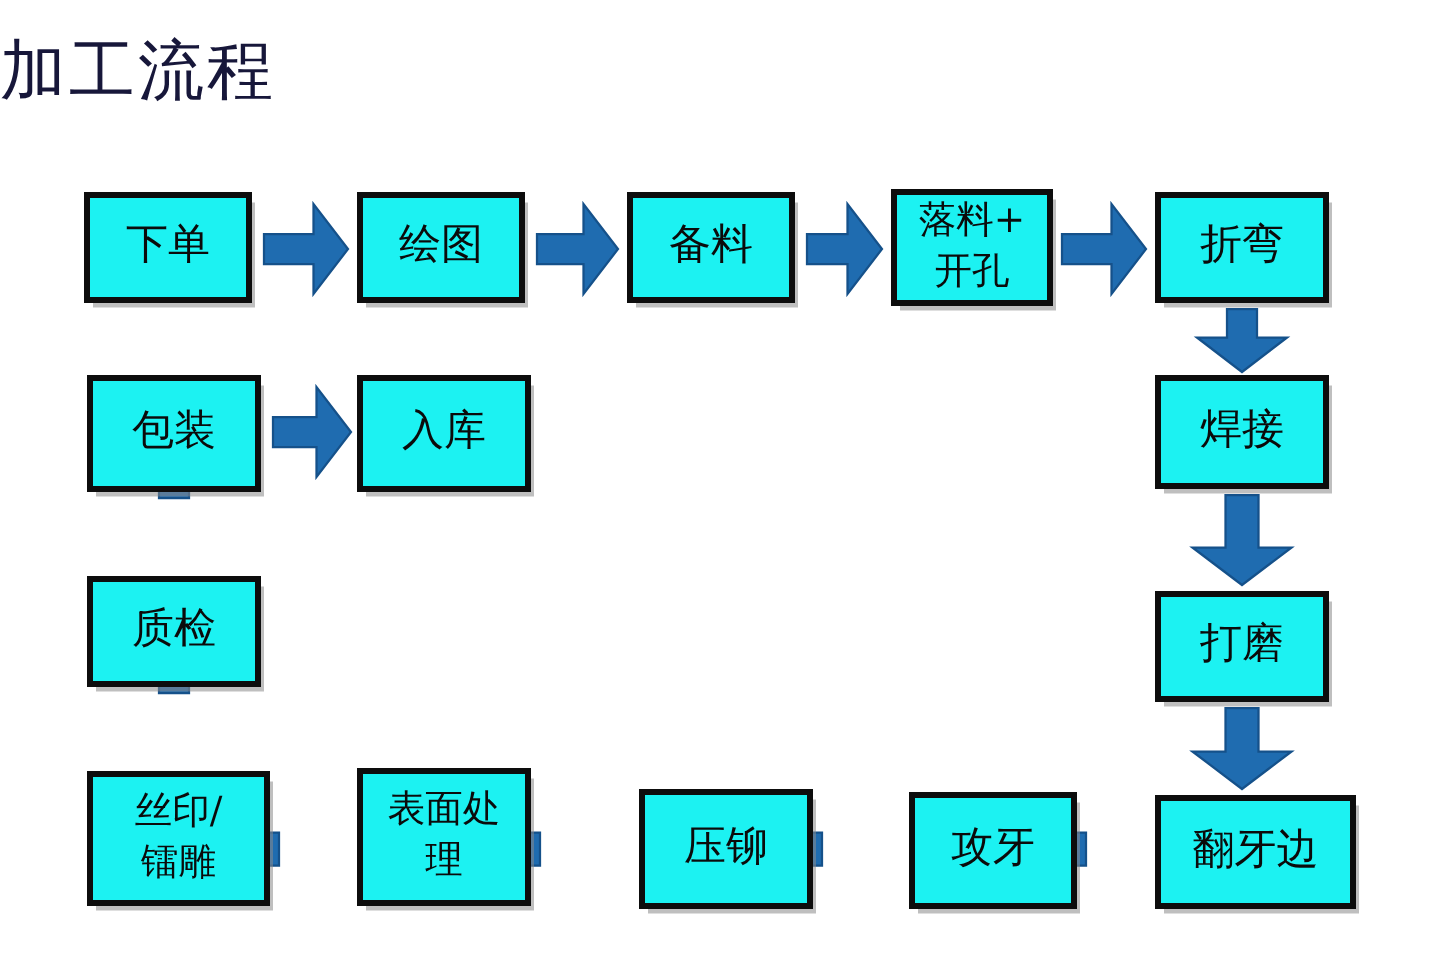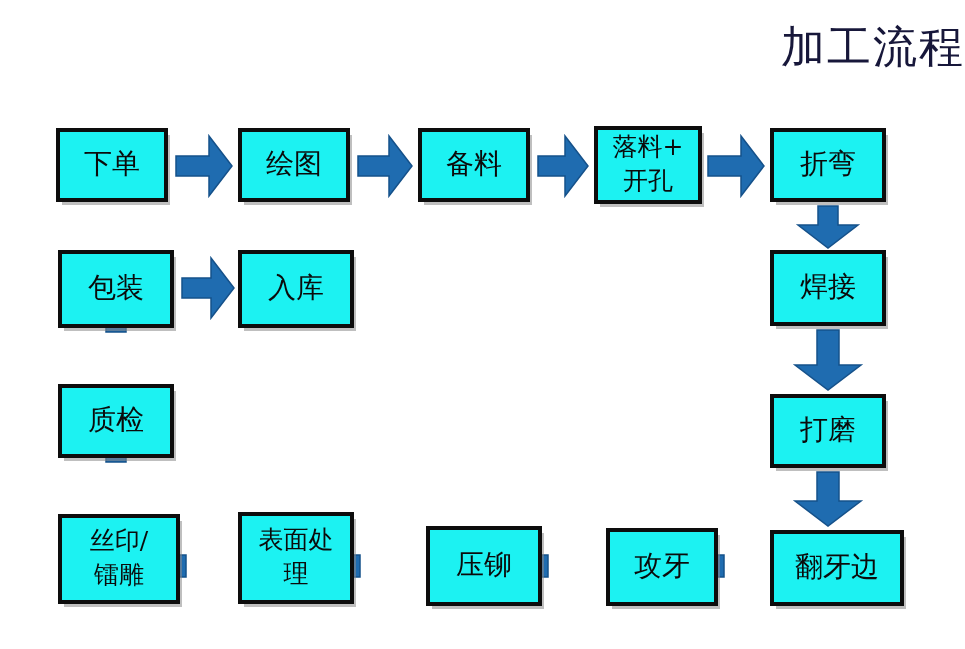--- a/index.html
+++ b/index.html
@@ -12,21 +12,21 @@
     height: 649px;
     overflow: hidden;
     font-family: "DejaVu Sans", "Liberation Sans", sans-serif;
     position: relative;
   }
   #chart-title {
     position: absolute;
     left: 0;
     top: 18px;
     width: 965px;
-    text-align: right;
+    text-align: left;
     font-size: 44px;
     font-weight: 400;
     color: #17173a;
     letter-spacing: 2px;
     font-family: "DejaVu Serif", "Liberation Serif", serif;
     white-space: nowrap;
   }
   #flow-canvas {
     position: absolute;
     left: 0;

